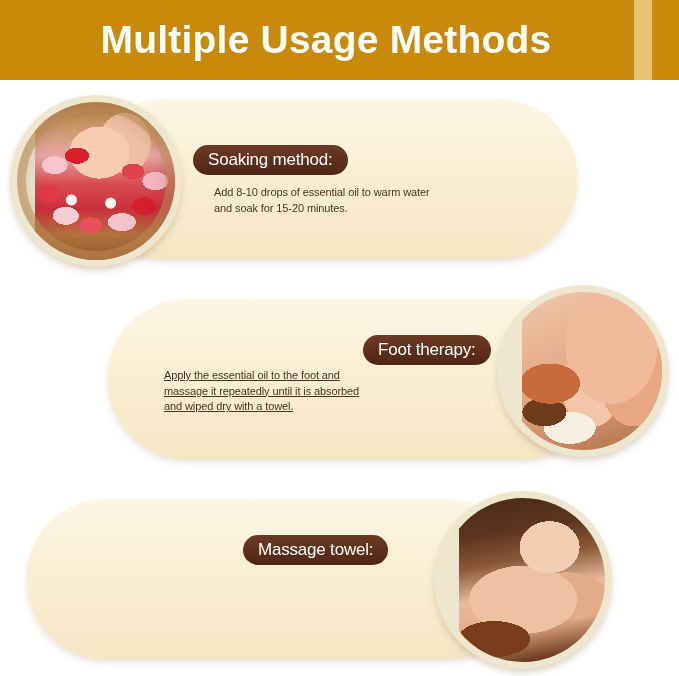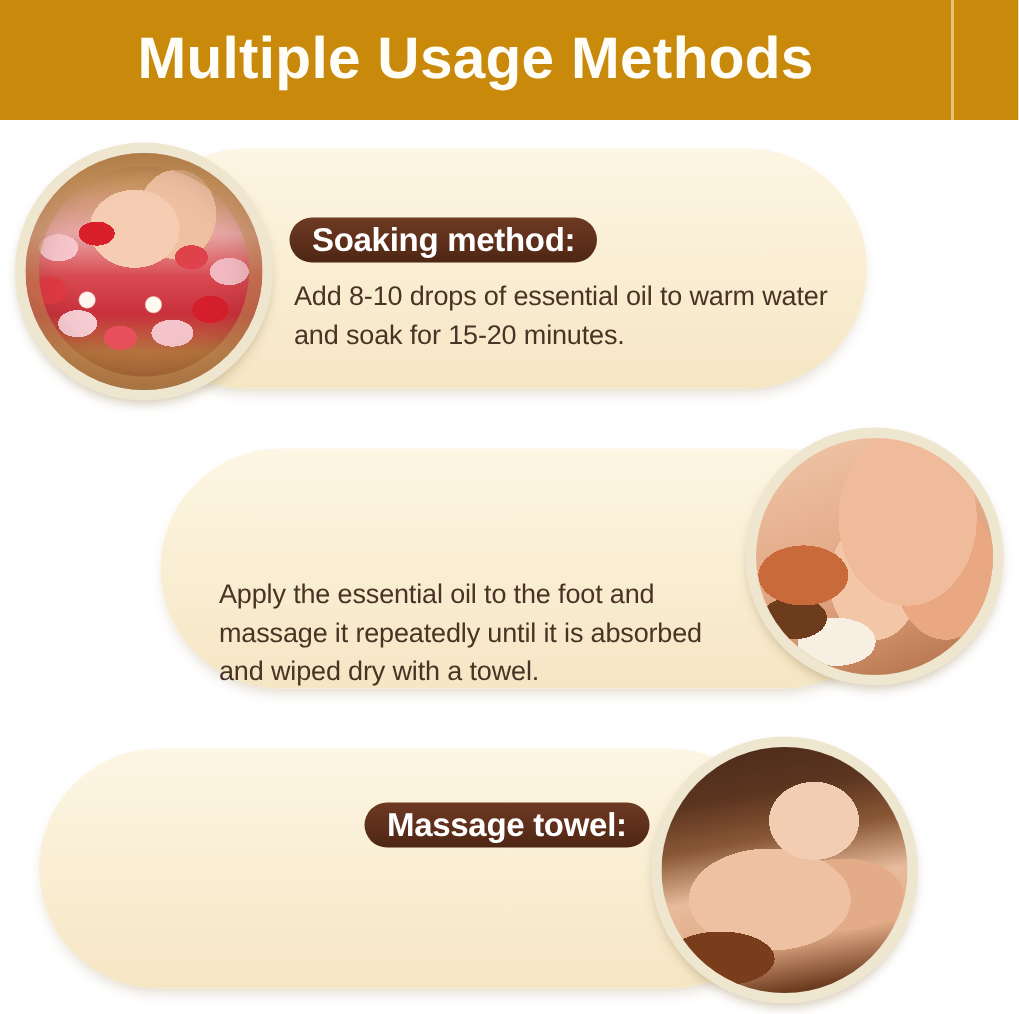--- a/index.html
+++ b/index.html
@@ -1,15 +1,15 @@
 <!DOCTYPE html>
 <html><head>
 <meta charset="utf-8">
 <style>
-  * { box-sizing: border-box; }
+  * { box-sizing: border-box; padding-left: 18px; }
   html, body {
     margin: 0; padding: 0;
     width: 679px; height: 676px;
     background: #ffffff;
     font-family: "Liberation Sans", sans-serif;
     overflow: hidden;
   }
 
   #page {
     position: relative;
@@ -121,42 +121,42 @@
   }
 
   
   .badge {
     position: absolute;
     height: 30px;
     padding: 0 15px;
     border-radius: 15px;
     background: linear-gradient(180deg, #6d3a23 0%, #5e2f1b 55%, #4d2614 100%);
     color: #ffffff;
-    font-size: 22px;
-    font-weight: bold;
+    font-size: 17px;
+    font-weight: normal;
     display: flex;
     align-items: center;
     white-space: nowrap;
     letter-spacing: -0.2px;
   }
   .badge-1 { left: 193px; top: 145px; }
   .badge-2 { left: 363px; top: 335px; }
   .badge-3 { left: 243px; top: 535px; }
 
   
   .body-text {
     position: absolute;
     color: #4a3224;
-    font-size: 18px;
+    font-size: 11px;
     line-height: 1.42;
     white-space: pre-line;
     letter-spacing: -0.1px;
   }
   .text-1 { left: 196px; top: 185px; width: 385px; }
-  .text-2 { left: 146px; top: 384px; width: 350px; }
+  .text-2 { left: 146px; top: 368px; width: 350px; text-decoration: underline; }
   .text-3 { left: 64px;  top: 570px; width: 350px; }
 </style>
 </head>
 <body>
 
 <div id="page">
 
   <div class="header">
     <div class="header-title">Multiple Usage Methods</div>
     <div class="header-rule"></div>
@@ -172,20 +172,21 @@
   <div class="badge badge-1">Soaking method:</div>
   <div class="body-text text-1">Add 8-10 drops of essential oil to warm water
 and soak for 15-20 minutes.</div>
 
   <div class="card card-2"></div>
   <div class="bubble bubble-2">
     <div class="bubble-inner">
       <div class="ph2"></div>
     </div>
   </div>
+  <div class="badge badge-2">Foot therapy:</div>
   <div class="body-text text-2">Apply the essential oil to the foot and
 massage it repeatedly until it is absorbed
 and wiped dry with a towel.</div>
 
   <div class="card card-3"></div>
   <div class="bubble bubble-3">
     <div class="bubble-inner">
       <div class="ph3"></div>
     </div>
   </div>

